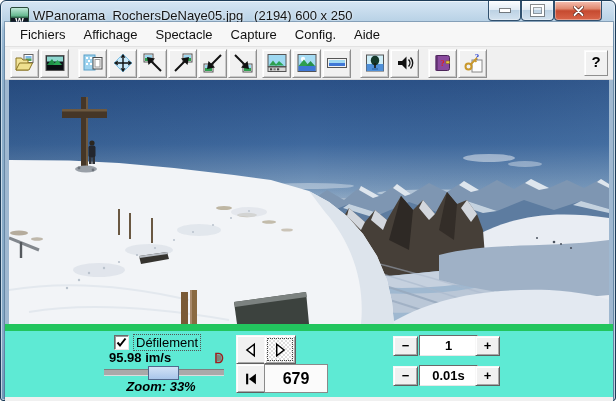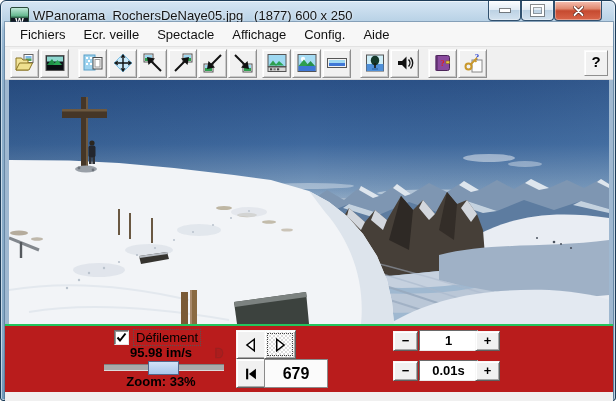--- a/index.html
+++ b/index.html
@@ -35,35 +35,35 @@
     display:flex;align-items:center;justify-content:center;cursor:default;}
   .tool-btn svg{width:22px;height:22px;display:block;}
   .grp{margin-left:8px;}
   .grp-sm{margin-left:4px;}
   .help-btn{margin-left:auto;width:22px;height:24px;font-size:15px;font-weight:bold;color:#000;text-align:center;line-height:22px;
     background:#f1f1f1;border:1px solid;border-color:#fafafa #8f8f8f #8f8f8f #fafafa;box-shadow:inset 1px 1px 0 #fff;cursor:default;}
   
   .viewport{height:244px;background:#9fb8d0;padding:0 4px;}
   .viewport svg{display:block;}
   
-  .panel{position:relative;height:66px;background:#b91c1c;border-top:2px solid #22c55e;font-size:13px;color:#000;}
+  .panel{position:relative;height:66px;background:#5eead4;border-top:7px solid #22c55e;font-size:13px;color:#000;}
   .chkrow{position:absolute;left:109px;top:4px;display:flex;align-items:center;}
   .checkbox{width:13px;height:13px;background:#fff;border:1px solid;border-color:#6a6a6a #e8e8e8 #e8e8e8 #6a6a6a;
     box-shadow:inset 1px 1px 0 #9a9a9a;position:relative;cursor:default;}
   .checkbox svg{position:absolute;left:1px;top:1px;visibility:hidden;}
   .checkbox.checked svg{visibility:visible;}
   .chk-label{margin-left:5px;padding:0 2px;outline:1px dotted #555;cursor:default;}
-  .speed{position:absolute;left:104px;top:19px;width:104px;text-align:center;font-weight:bold;}
+  .speed{position:absolute;left:104px;top:19px;width:104px;text-align:left;font-weight:bold;}
   .fps-icon{position:absolute;left:209px;top:21px;}
   .slider{position:absolute;left:99px;top:35px;width:120px;height:12px;cursor:default;}
   .slider-track{position:absolute;left:0;right:0;top:3px;height:5px;background:#a9a9a9;
     border-top:1px solid #7f7f7f;border-bottom:1px solid #dcdcdc;}
   .slider-thumb{position:absolute;left:44px;top:0;width:29px;height:12px;background:linear-gradient(180deg,#d2e2f6,#a9c6ea);
     border:1px solid #50688c;cursor:default;}
-  .zoomtxt{position:absolute;left:104px;top:48px;width:104px;text-align:center;font-weight:bold;}
+  .zoomtxt{position:absolute;left:104px;top:48px;width:104px;text-align:center;font-weight:bold;font-style:italic;}
   .btn{background:#f1f1f1;border:1px solid;border-color:#f8f8f8 #5f5f5f #5f5f5f #f8f8f8;
     box-shadow:inset 1px 1px 0 #fff,inset -1px -1px 0 #a8a8a8;display:flex;align-items:center;justify-content:center;cursor:default;}
   .nav{position:absolute;width:28px;height:27px;}
   .nav svg{width:18px;height:18px;}
   .nav.pressed{width:30px;background:repeating-conic-gradient(#ffffff 0% 25%, #dedede 0% 50%) 0 0/4px 4px;
     outline:1px dotted #444;outline-offset:-4px;}
   .counter{position:absolute;left:259px;top:33px;width:62px;height:27px;background:#fbfbfb;border:1px solid #8a8a8a;
     font-weight:bold;font-size:16px;display:flex;align-items:center;justify-content:center;cursor:default;}
   .fldlbl{position:absolute;left:308px;width:76px;text-align:right;cursor:default;}
   .sbtn{position:absolute;width:23px;height:18px;font-weight:bold;font-size:13px;line-height:14px;}
@@ -72,44 +72,44 @@
 </style>
 </head>
 <body>
 
 <div class="window">
 
   <div class="titlebar">
     <div class="app-icon">
         <span>W</span>
       </div>
-    <div class="title-text">WPanorama  RochersDeNaye05.jpg   (1877) 600 x 250</div>
+    <div class="title-text">WPanorama  RochersDeNaye05.jpg   (2194) 600 x 250</div>
     <div class="capbuttons">
       <div class="cap-btn">
           <span class="glyph-min"></span>
         </div>
       <div class="cap-btn">
           <span class="glyph-max"></span>
         </div>
       <div class="cap-btn close">
         <svg width="11" height="10" viewBox="0 0 11 10">
           <path d="M1.5 1 L9.5 9 M9.5 1 L1.5 9" stroke="#5a241a" stroke-width="3.4" stroke-linecap="round"></path>
           <path d="M1.5 1 L9.5 9 M9.5 1 L1.5 9" stroke="#fff" stroke-width="1.8" stroke-linecap="round"></path>
         </svg>
       </div>
     </div>
   </div>
 
   <div class="client">
 
     <div class="menubar">
       <span class="menu-item">Fichiers</span>
-      <span class="menu-item">Ecr. veille</span>
+      <span class="menu-item">Affichage</span>
       <span class="menu-item">Spectacle</span>
-      <span class="menu-item">Affichage</span>
+      <span class="menu-item">Capture</span>
       <span class="menu-item">Config.</span>
       <span class="menu-item">Aide</span>
     </div>
 
     <div class="toolbar">
       <div class="tool-btn">
         <svg viewBox="0 0 22 22">
           <rect x="10" y="2.5" width="9" height="8" fill="#fff" stroke="#666"></rect>
           <rect x="11.5" y="4" width="6" height="2.5" fill="#7fb8e8"></rect>
             <rect x="11.5" y="6.5" width="6" height="2.5" fill="#4f9f5f"></rect>

